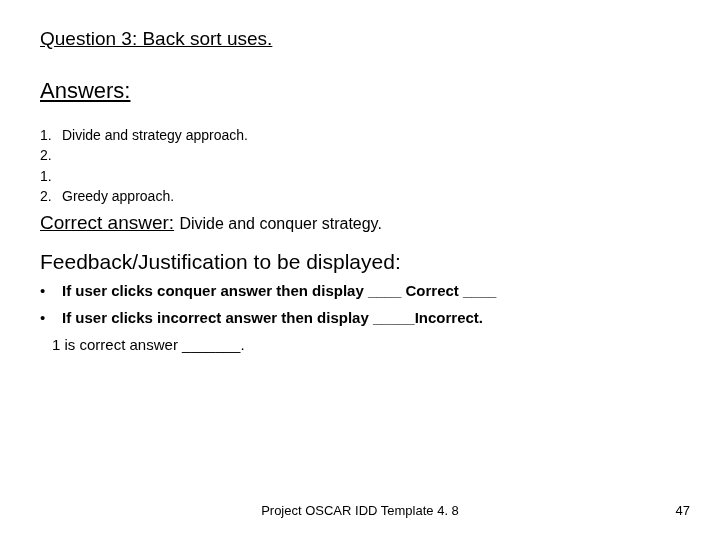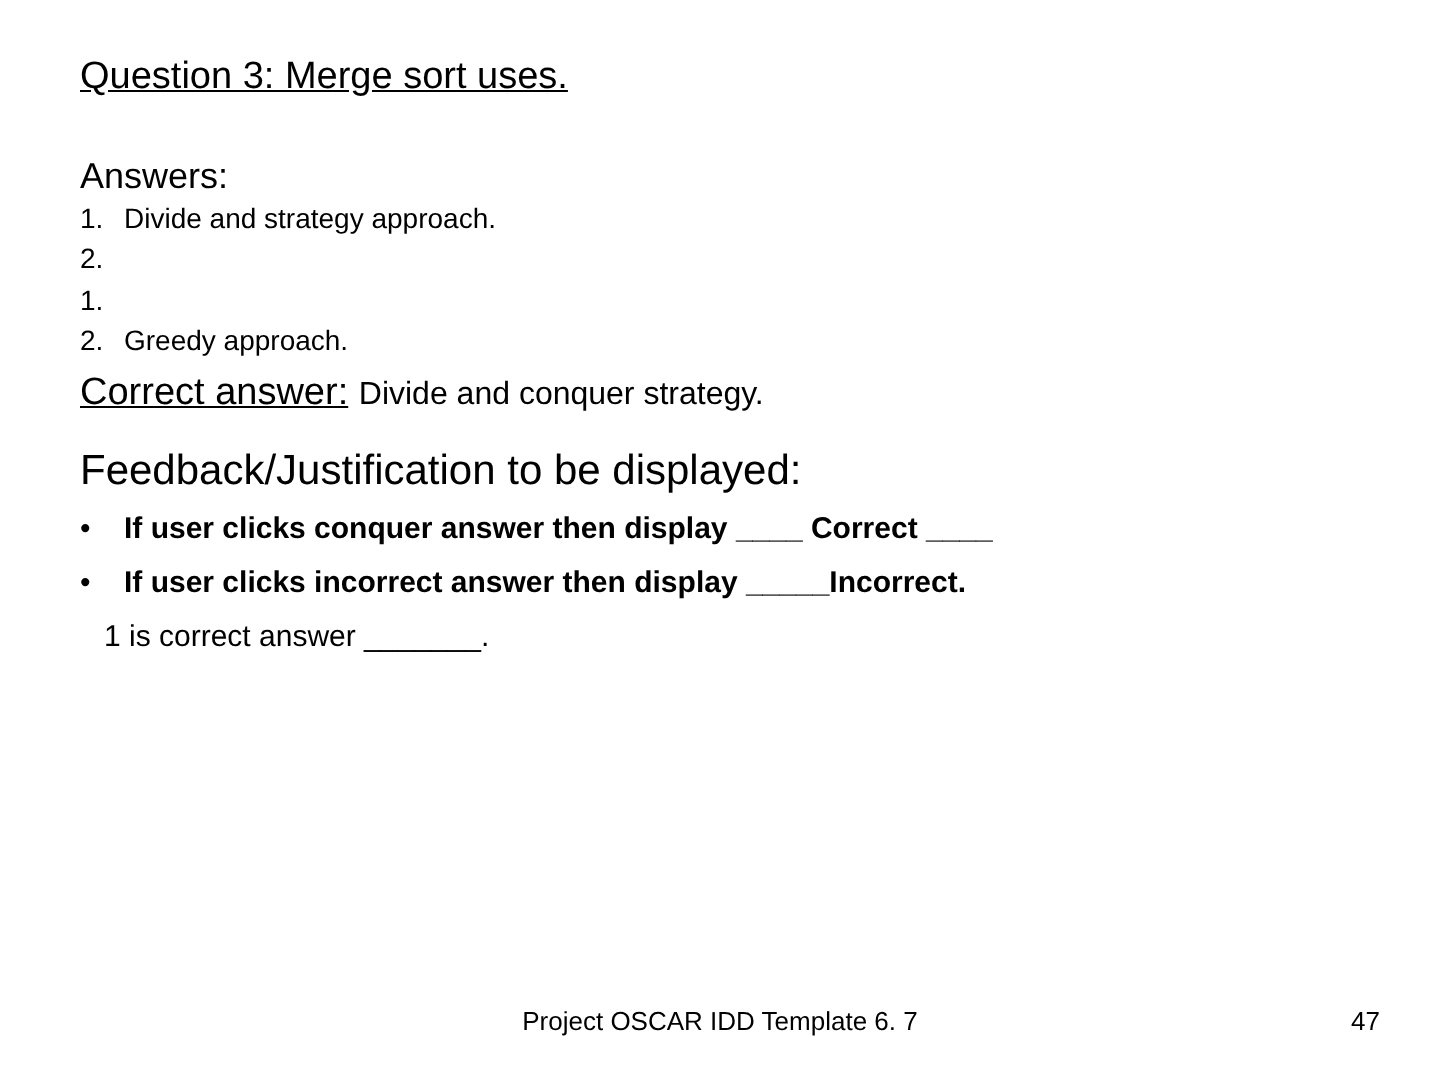--- a/index.html
+++ b/index.html
@@ -19,22 +19,23 @@
     width: 100%;
     height: 100%;
     position: relative;
   }
   .question {
     font-size: 19px;
     text-decoration: underline;
     margin-bottom: 28px;
   }
   .answers-heading {
-    font-size: 18px;
-    margin-bottom: 0;
+    font-size: 22px;
+    text-decoration: underline;
+    margin-bottom: 21px;
   }
   .answers-list {
     font-size: 14px;
     line-height: 1.45;
     margin-bottom: 6px;
   }
   .answers-list .row {
     display: flex;
   }
   .answers-list .num {
@@ -89,21 +90,21 @@
     font-family: Arial, sans-serif;
     font-size: 13px;
     text-align: right;
   }
 </style>
 </head>
 <body>
 
 <div class="slide">
 
-  <div class="question">Question 3: Merge sort uses.</div>
+  <div class="question">Question 3: Back sort uses.</div>
 
   <div class="answers-heading">Answers:</div>
 
   <div class="answers-list">
     <div class="row">
       <span class="num">1.</span>
       <span>Divide and strategy approach.</span>
     </div>
     <div class="row">
       <span class="num">2.</span>
@@ -130,16 +131,16 @@
       <span>If user clicks conquer answer then display  ____ Correct ____</span>
     </div>
     <div class="row">
       <span class="dot">•</span>
       <span>If user clicks incorrect answer then display  _____Incorrect.</span>
     </div>
   </div>
 
   <div class="final-note">1 is correct answer _______.</div>
 
-  <div class="footer-center">Project OSCAR IDD Template 6. 7</div>
+  <div class="footer-center">Project OSCAR IDD Template 4. 8</div>
   <div class="footer-right">47</div>
 
 </div>
 
 </body></html>

